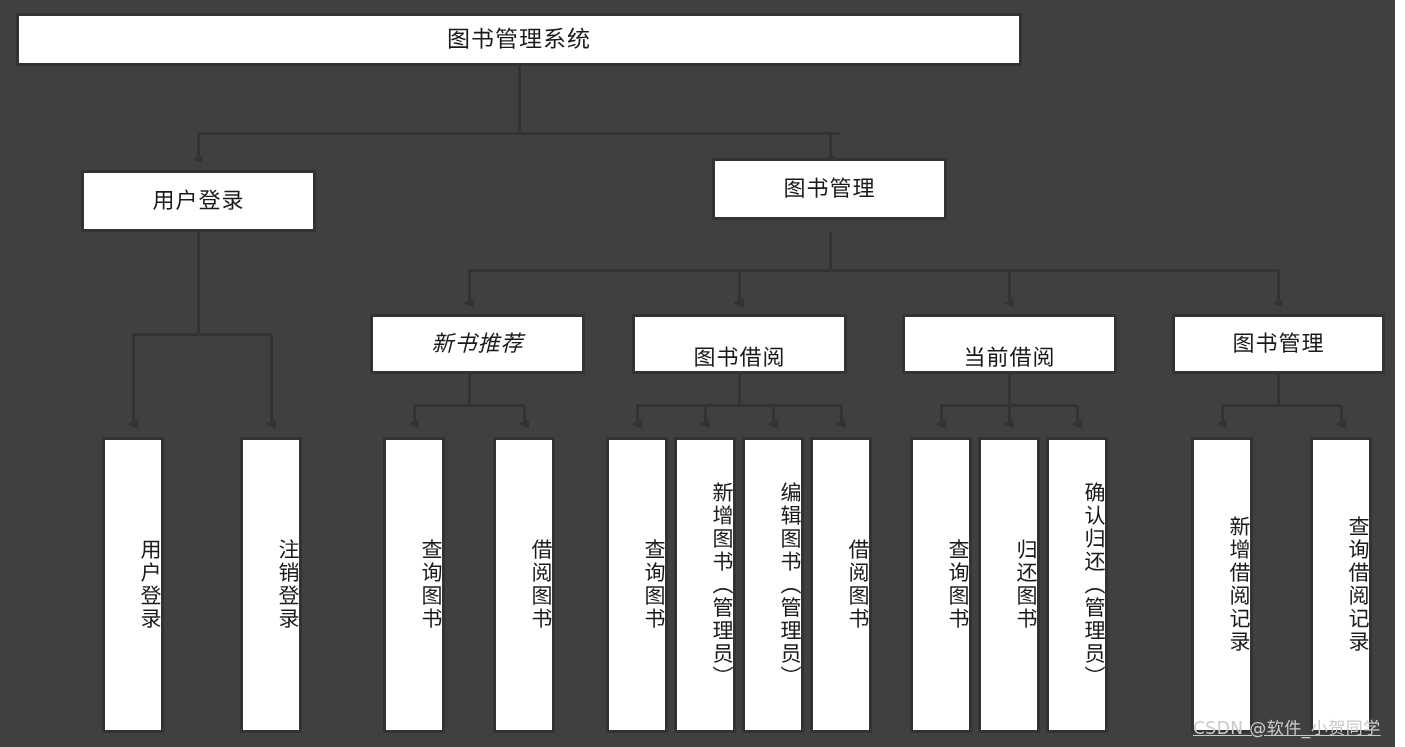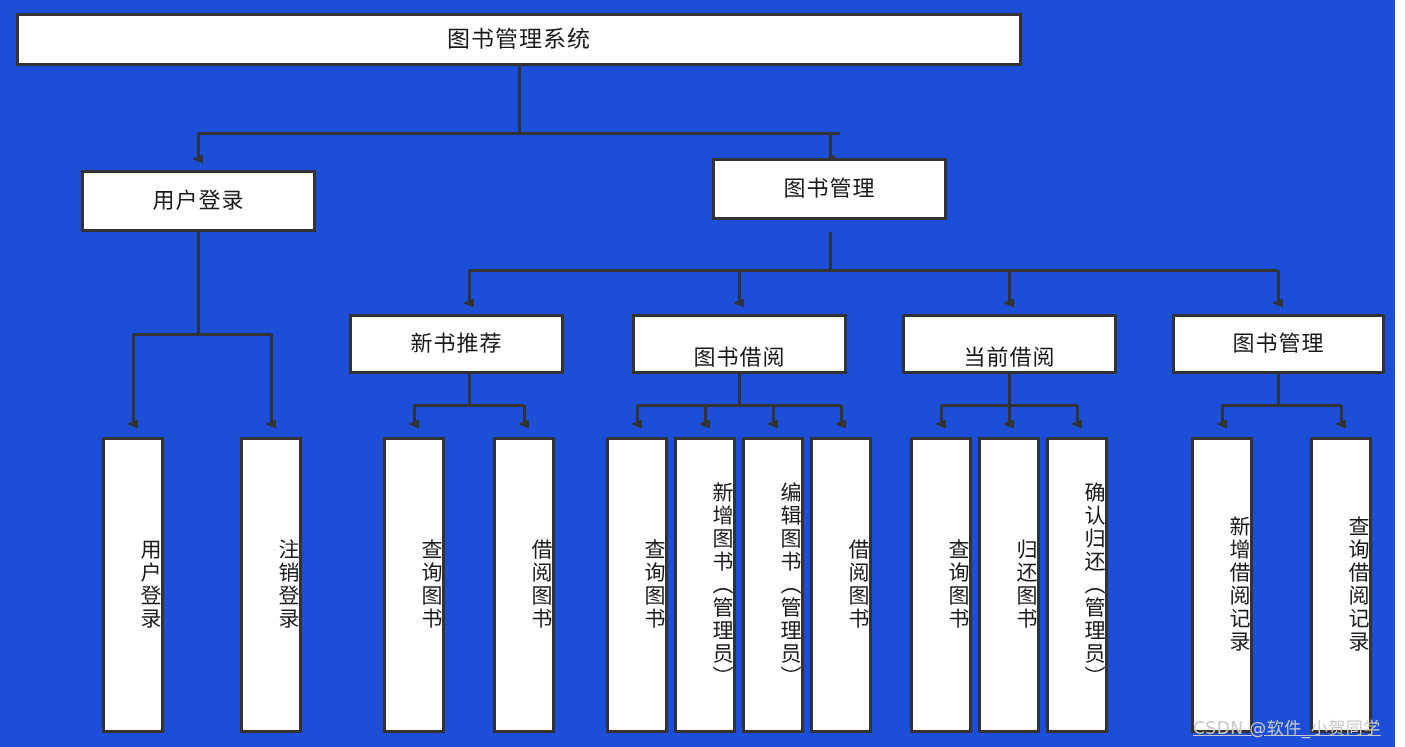--- a/index.html
+++ b/index.html
@@ -5,21 +5,21 @@
 <style>
   html, body {
     margin: 0;
     padding: 0;
     background: #ffffff;
   }
   #diagram {
     position: relative;
     width: 1395px;
     height: 747px;
-    background: #1d4ed8;
+    background: #404040;
     font-family: "DejaVu Sans", "Liberation Sans", sans-serif;
     overflow: hidden;
   }
   #connectors {
     position: absolute;
     left: 0;
     top: 0;
     width: 1405px;
     height: 747px;
     pointer-events: none;
@@ -133,21 +133,21 @@
     <span>图书管理系统</span>
   </div>
 
   <div class="node node-h" style="left:81px; top:170px; width:235px; height:62px;">
     <span>用户登录</span>
   </div>
   <div class="node node-h" style="left:712px; top:158px; width:235px; height:62px;align-items:center;">
     <span>图书管理</span>
   </div>
 
-  <div class="node node-h" style="left:349px; top:314px; width:215px; height:60px;">
+  <div class="node node-h" style="left:370px; top:314px; width:215px; height:60px;font-style:italic;">
     <span>新书推荐</span>
   </div>
   <div class="node node-h" style="left:632px; top:314px; width:215px; height:60px;align-items:flex-end;">
     <span>图书借阅</span>
   </div>
   <div class="node node-h" style="left:902px; top:314px; width:215px; height:60px;align-items:flex-end;">
     <span>当前借阅</span>
   </div>
   <div class="node node-h" style="left:1172px; top:314px; width:213px; height:60px;">
     <span>图书管理</span>

